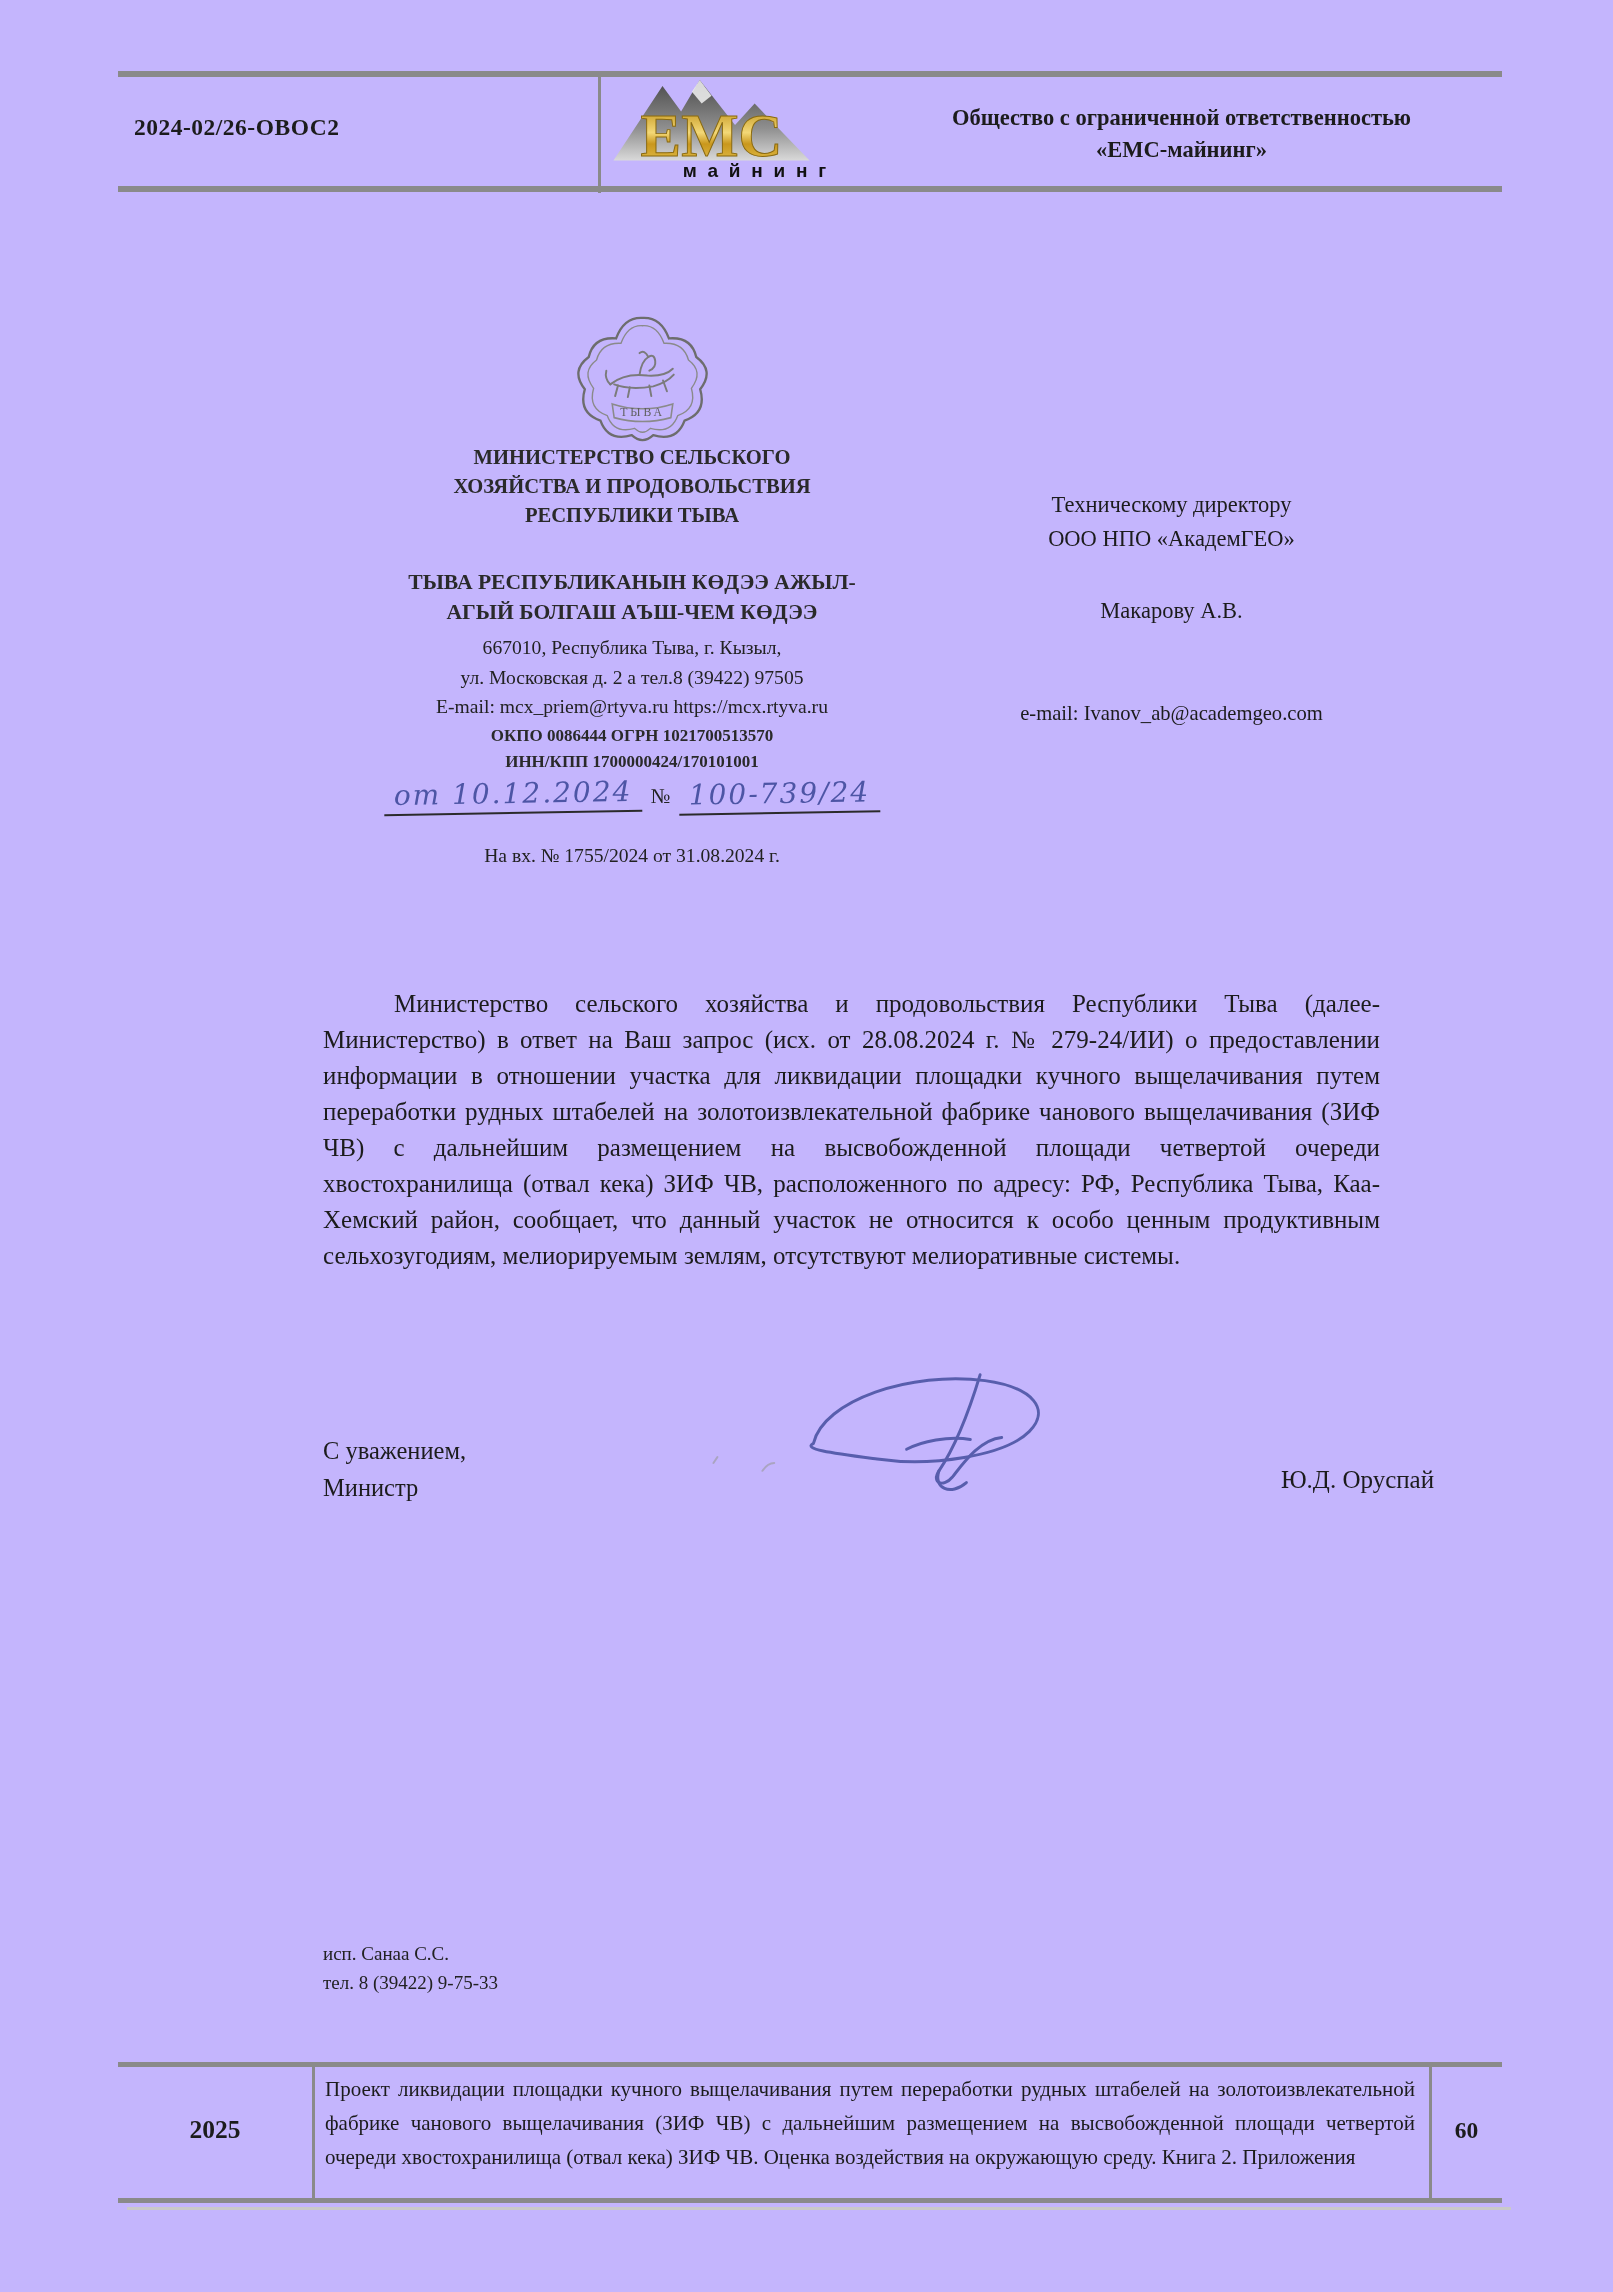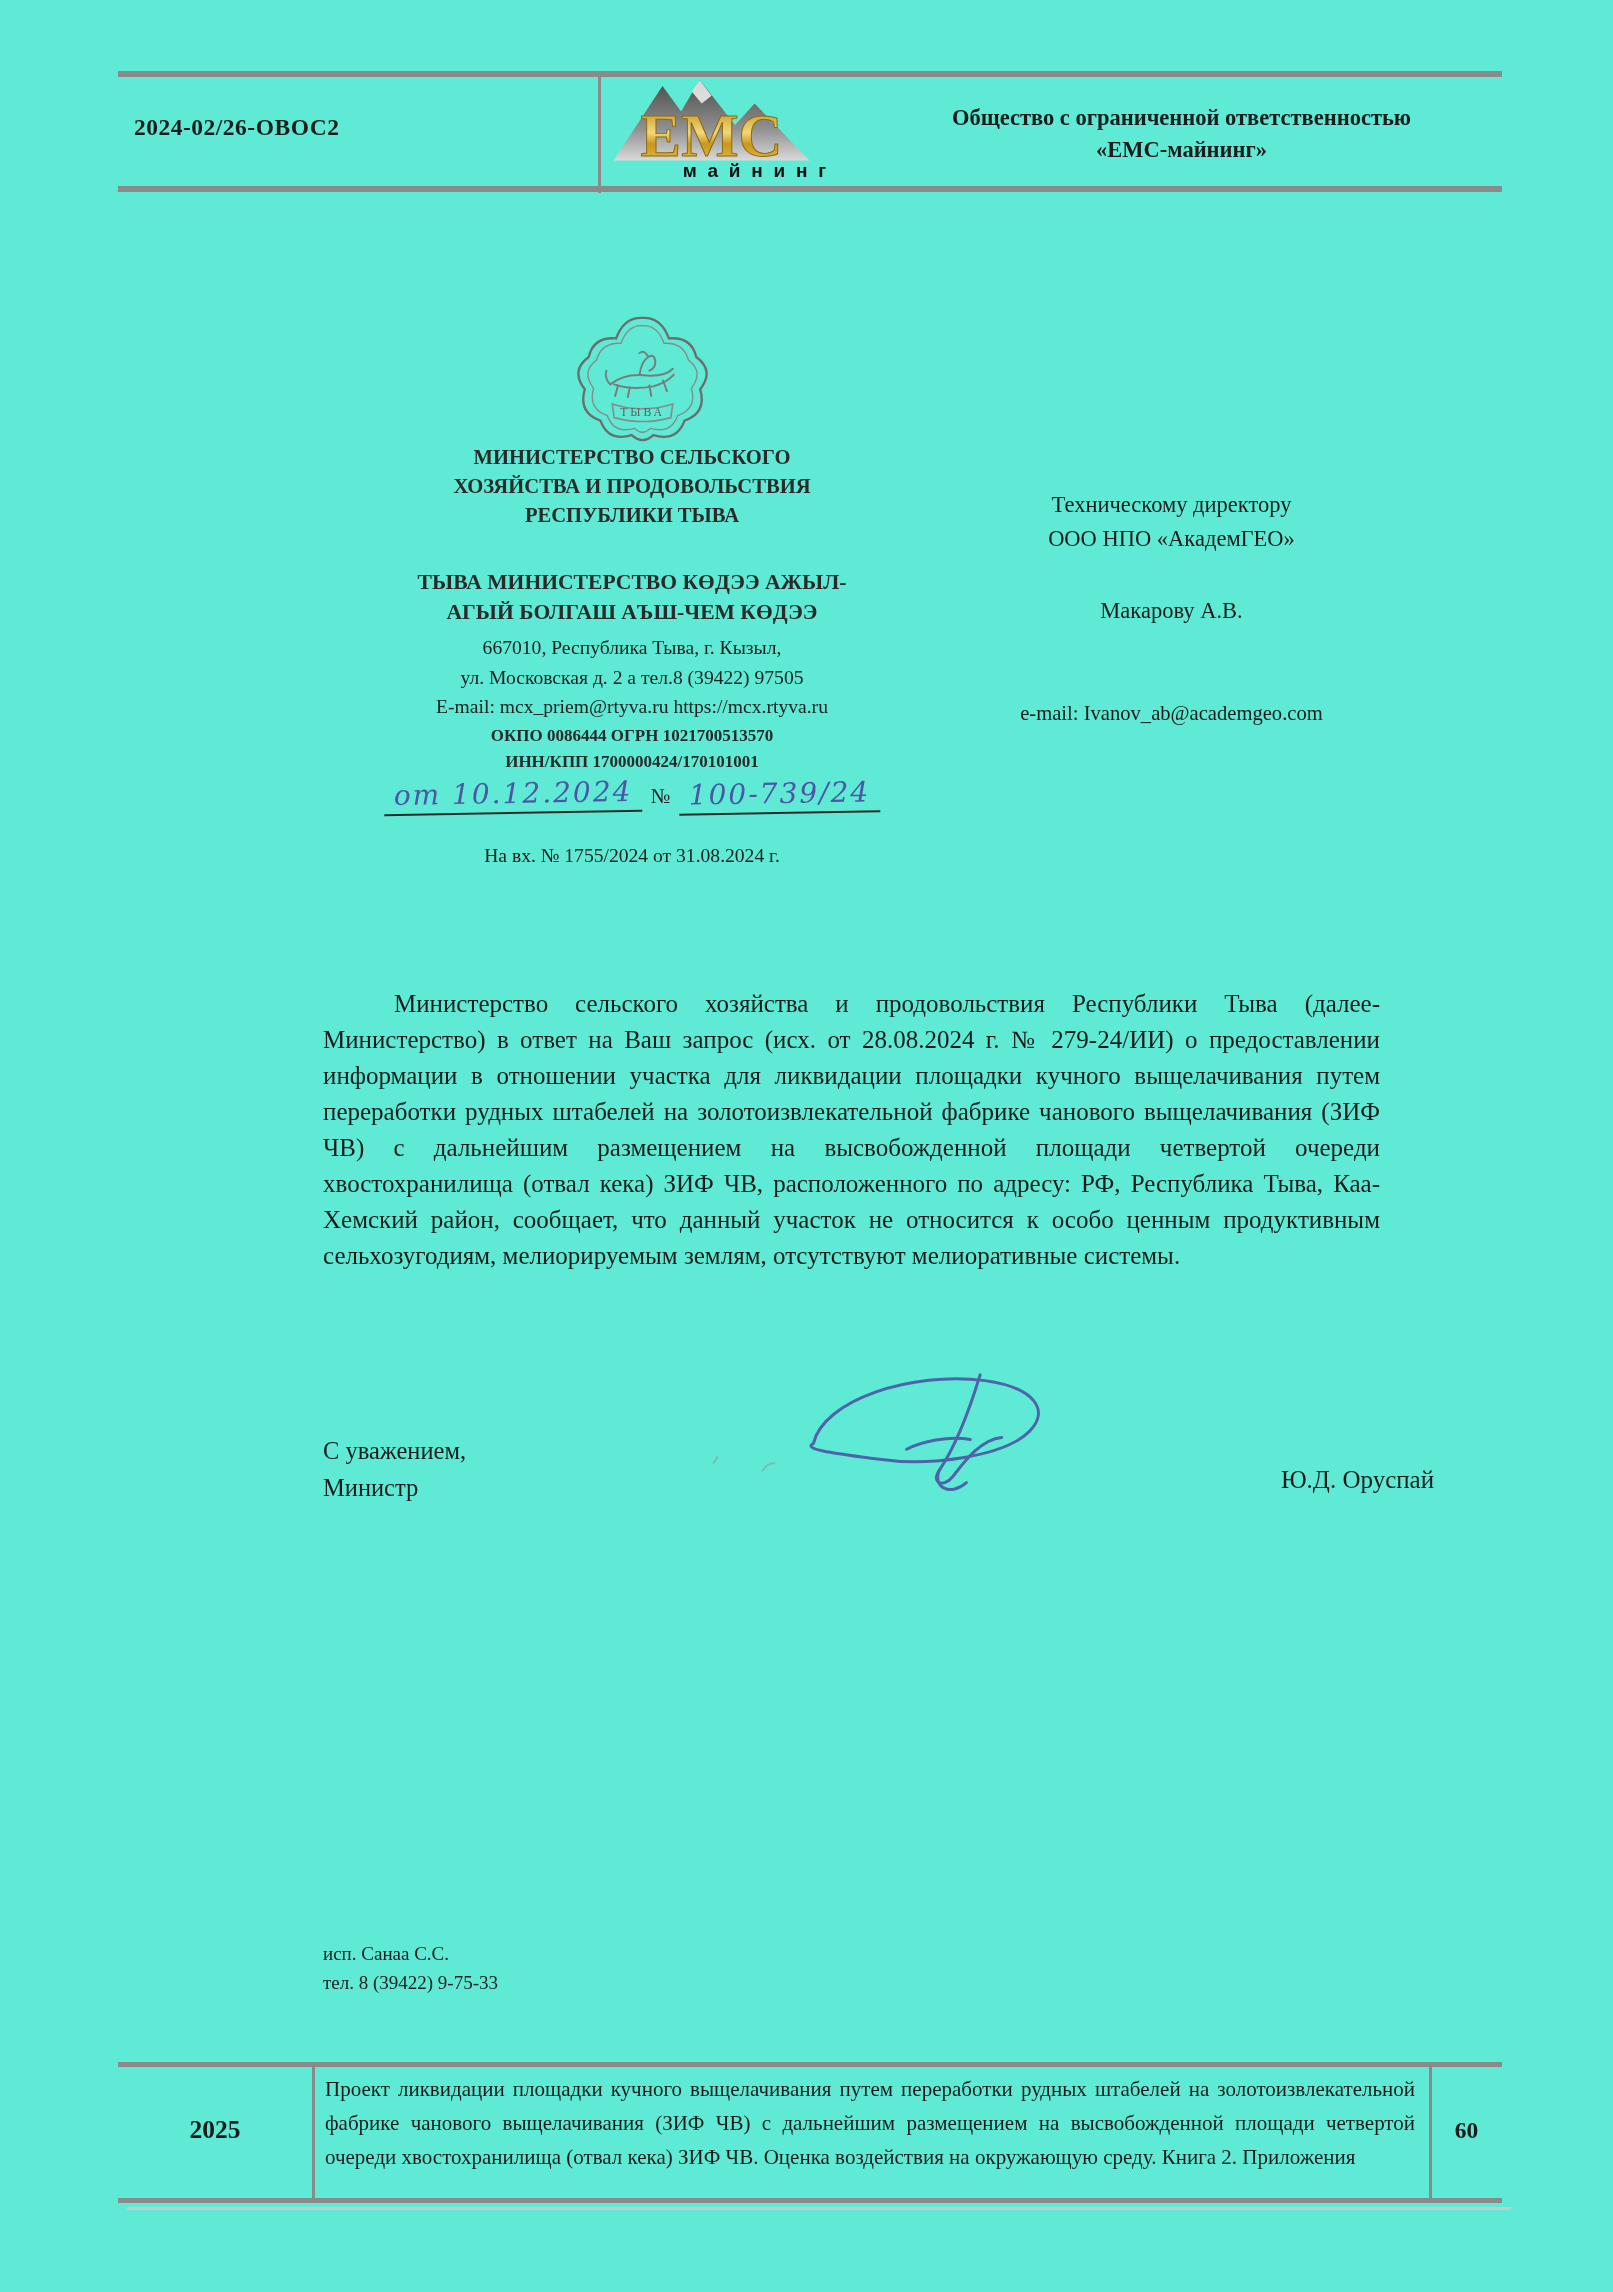--- a/index.html
+++ b/index.html
@@ -1,16 +1,16 @@
 <!DOCTYPE html>
 <html><head>
 <meta charset="utf-8">
 <style>
   html,body{margin:0;padding:0;background:#fff;}
-  .page{position:relative;width:1613px;height:2293px;background:#5eead4;overflow:hidden;
+  .page{position:relative;width:1613px;height:2293px;background:#c4b5fd;overflow:hidden;
         font-family:"Liberation Serif", serif;color:#1c1c1c;}
   .abs{position:absolute;}
   .hline{position:absolute;background:#8a8a8a;}
   .vline{position:absolute;background:#8a8a8a;}
   
   .doc-code{left:134px;top:114px;font-size:23.5px;font-weight:bold;letter-spacing:0.5px;}
   .company{left:863px;top:102px;width:637px;text-align:center;font-size:22.5px;font-weight:bold;line-height:32px;}
   .logo-wrap{left:586px;top:74px;width:251px;height:114px;text-align:center;}
   .logo-mining{position:absolute;left:0;top:86px;width:100%;text-align:right;
       font-family:"Liberation Sans",sans-serif;font-size:19px;font-weight:bold;color:#111;letter-spacing:10.8px;text-indent:10.8px;}
@@ -111,21 +111,21 @@
     </svg>
   </div>
 
   <div class="abs lh-col ministry-ru">
     <div>МИНИСТЕРСТВО СЕЛЬСКОГО</div>
     <div>ХОЗЯЙСТВА И ПРОДОВОЛЬСТВИЯ</div>
     <div>РЕСПУБЛИКИ ТЫВА</div>
   </div>
 
   <div class="abs lh-col ministry-tuvan">
-    <div>ТЫВА МИНИСТЕРСТВО КӨДЭЭ АЖЫЛ-</div>
+    <div>ТЫВА РЕСПУБЛИКАНЫН КӨДЭЭ АЖЫЛ-</div>
     <div>АГЫЙ БОЛГАШ АЪШ-ЧЕМ КӨДЭЭ</div>
   </div>
 
   <div class="abs lh-col addr">
     <div>667010, Республика Тыва, г. Кызыл,</div>
     <div>ул. Московская д. 2 а тел.8 (39422) 97505</div>
   </div>
 
   <div class="abs lh-col email-line">E-mail: mcx_priem@rtyva.ru https://mcx.rtyva.ru</div>
   <div class="abs lh-col okpo">ОКПО 0086444 ОГРН 1021700513570</div>

